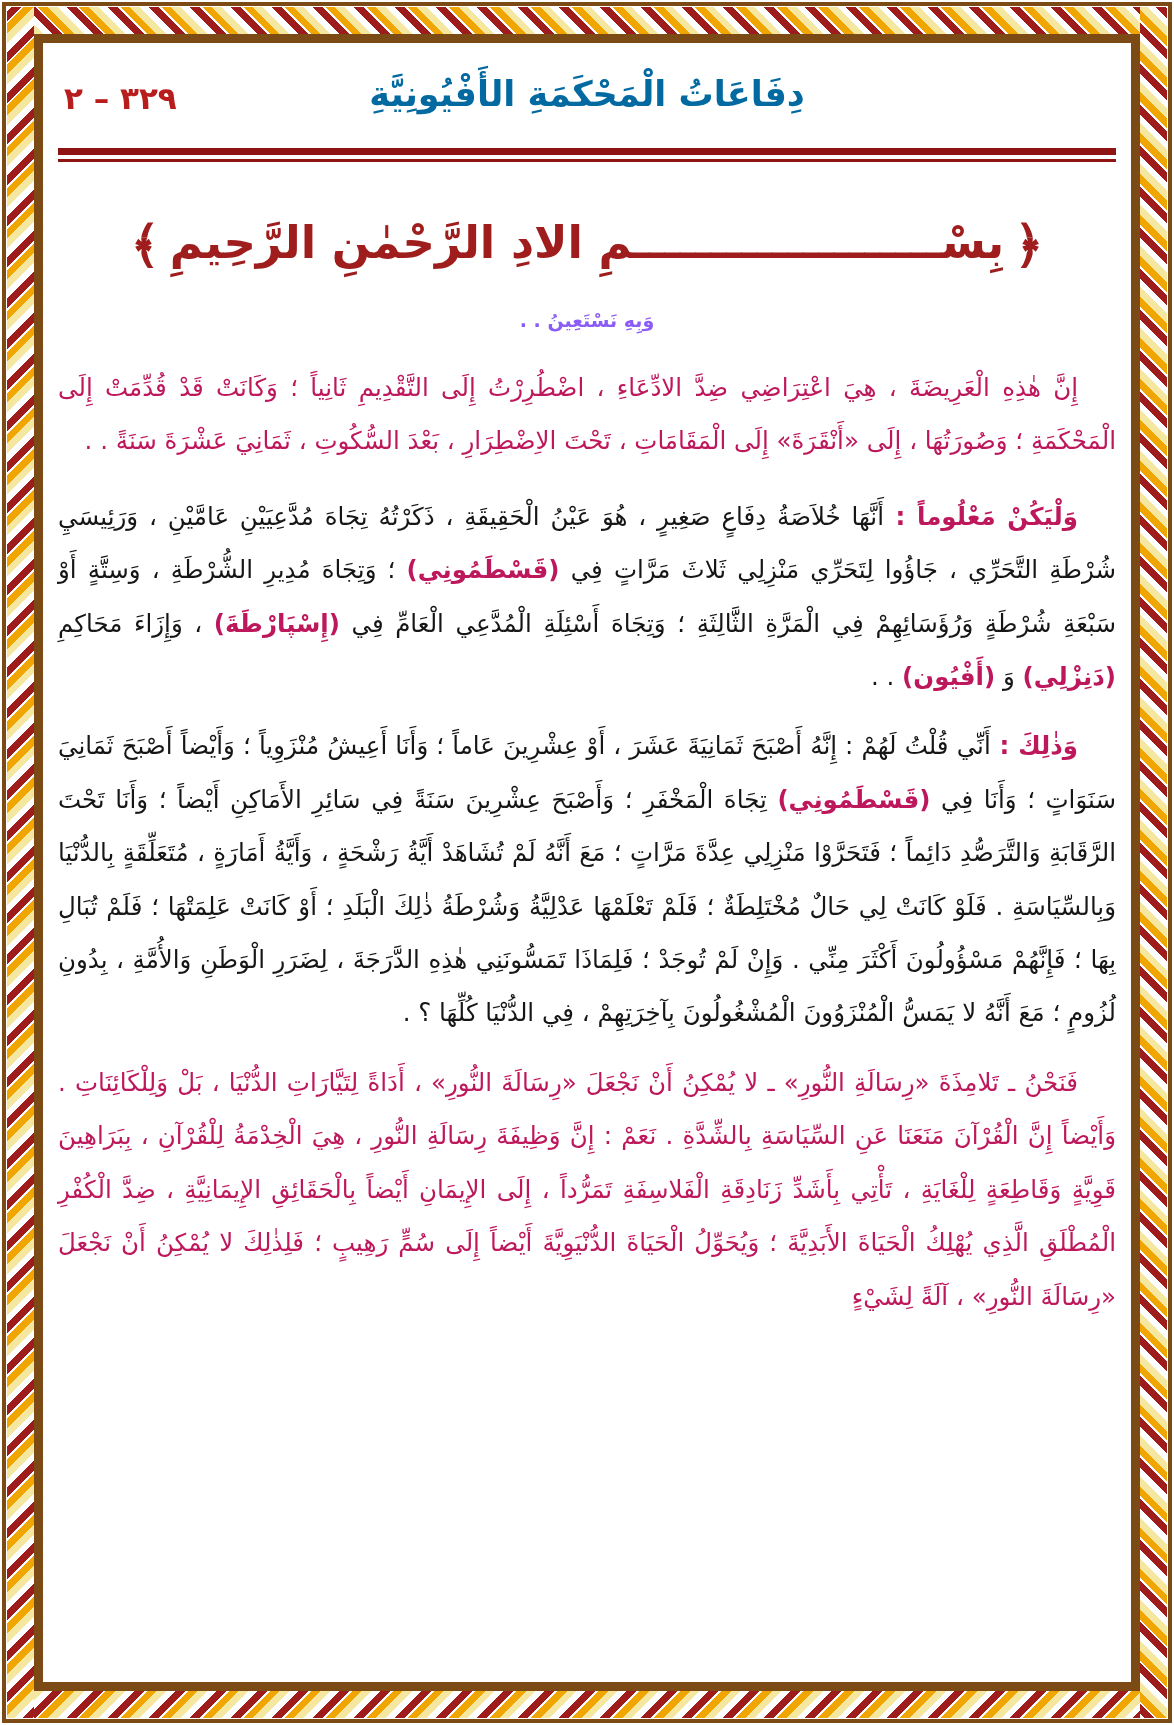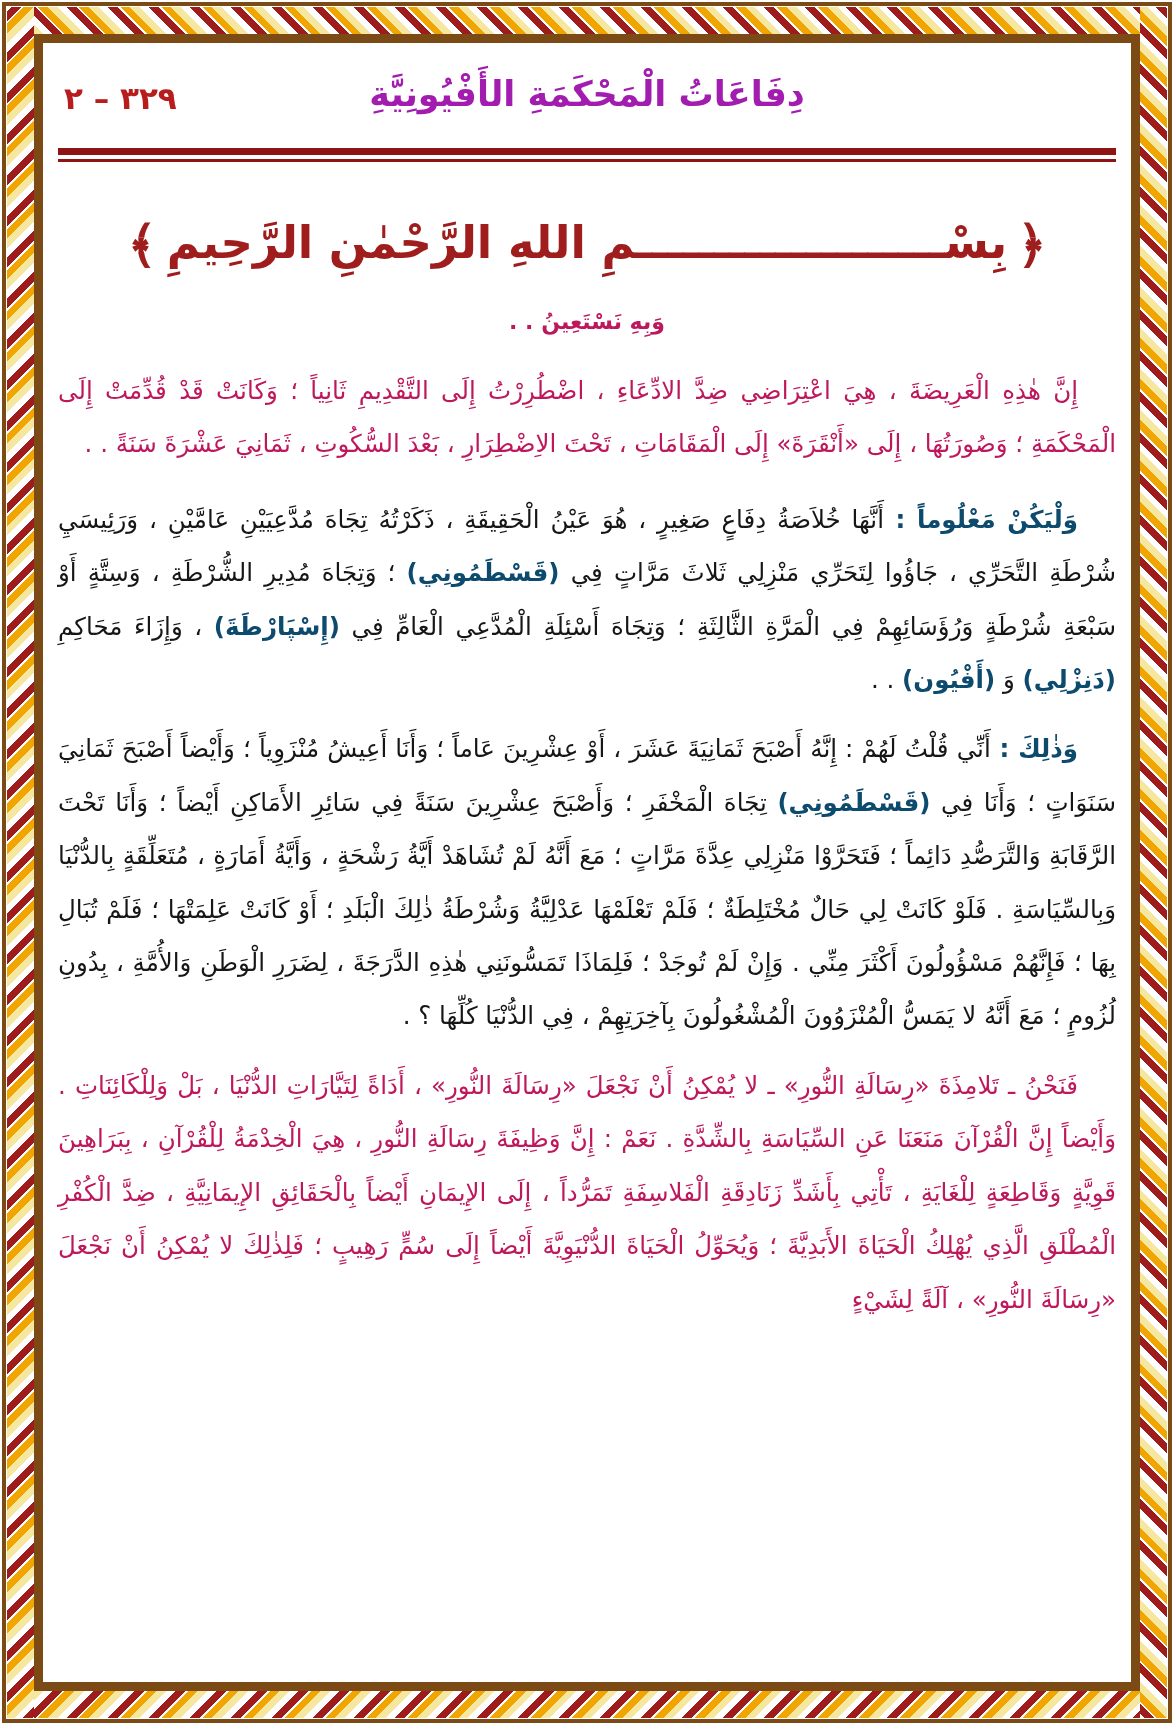--- a/index.html
+++ b/index.html
@@ -23,48 +23,48 @@
       #ffffff 0 3px,#9e1c1c 3px 10px,#ffffff 10px 12px,
       #f0a500 12px 19px,#f6e7a0 19px 26px,#ffffff 26px 29px);}
   .band-right{right:7px;top:7px;bottom:7px;width:27px;}
   .frame-inner{position:absolute;inset:34px;border:9px solid #7c4a15;pointer-events:none;}
 
   
   .content{position:absolute;top:52px;right:58px;left:58px;bottom:52px;direction:rtl;}
   .header{position:relative;height:74px;margin-top:12px;}
   .page-title{
     position:absolute;left:0;right:0;text-align:center;top:10px;
-    color:#a21caf;font-weight:bold;font-size:35px;letter-spacing:0.5px;
+    color:#0369a1;font-weight:bold;font-size:35px;letter-spacing:0.5px;
   }
   .page-number{
     position:absolute;left:6px;top:16px;direction:ltr;
     color:#b91c1c;font-weight:bold;font-size:31px;letter-spacing:2px;
   }
   .double-rule{
     margin-top:10px;height:4px;background:#ffffff;
     border-top:7px solid #8f1414;border-bottom:3px solid #8f1414;
   }
   .basmala{
     margin-top:46px;text-align:center;color:#a01d1d;direction:rtl;
     font-size:45px;font-weight:bold;line-height:1.5;white-space:nowrap;
   }
   .basmala .orn{font-size:50px;vertical-align:middle;padding:0 10px;color:#a01d1d;}
   .invocation{
-    margin-top:26px;text-align:center;color:#be185d;
-    font-size:22px;font-weight:bold;
+    margin-top:26px;text-align:center;color:#8b5cf6;
+    font-size:19px;font-weight:bold;
   }
   .body-text{margin-top:30px;}
   p.para{
     margin:0 0 16px 0;text-align:justify;direction:rtl;
     font-size:24.5px;line-height:2.18;color:#161616;text-indent:38px;
   }
   p.para.first-red{margin-bottom:22px;}
   .seg{}
   .seg.red{color:#be185d;}
-  .seg.red-bold{color:#0c4a6e;font-weight:bold;}
+  .seg.red-bold{color:#be185d;font-weight:bold;}
   .seg.black{color:#161616;}
 </style>
 </head>
 <body>
 
 <div class="frame-outer"></div>
 <div class="band band-top"></div>
 <div class="band band-bottom"></div>
 <div class="band band-left"></div>
 <div class="band band-right"></div>
@@ -73,21 +73,21 @@
 <div class="content">
 
   <div class="header">
     <div class="page-number">٣٢٩ – ٢</div>
     <div class="page-title">دِفَاعَاتُ الْمَحْكَمَةِ الأَفْيُونِيَّةِ</div>
   </div>
 
   <div class="double-rule"></div>
 
   <div class="basmala">
-    <span class="orn">﴿</span><span>بِسْــــــــــــــــــــمِ اللهِ الرَّحْمٰنِ الرَّحِيمِ</span><span class="orn">﴾</span>
+    <span class="orn">﴿</span><span>بِسْــــــــــــــــــــمِ الادِ الرَّحْمٰنِ الرَّحِيمِ</span><span class="orn">﴾</span>
   </div>
 
   <div class="invocation">وَبِهِ نَسْتَعِينُ . .</div>
 
   <div class="body-text">
     <p class="para first-red"><span class="seg red">إِنَّ هٰذِهِ الْعَرِيضَةَ ، هِيَ اعْتِرَاضِي ضِدَّ الادِّعَاءِ ، اضْطُرِرْتُ إِلَى التَّقْدِيمِ ثَانِياً ؛ وَكَانَتْ قَدْ قُدِّمَتْ إِلَى الْمَحْكَمَةِ ؛ وَصُورَتُهَا ، إِلَى «أَنْقَرَةَ» إِلَى الْمَقَامَاتِ ، تَحْتَ الاِضْطِرَارِ ، بَعْدَ السُّكُوتِ ، ثَمَانِيَ عَشْرَةَ سَنَةً . .</span></p>
     <p class="para"><span class="seg red-bold">وَلْيَكُنْ مَعْلُوماً : </span><span class="seg black">أَنَّهَا خُلاَصَةُ دِفَاعٍ صَغِيرٍ ، هُوَ عَيْنُ الْحَقِيقَةِ ، ذَكَرْتُهُ تِجَاهَ مُدَّعِيَيْنِ عَامَّيْنِ ، وَرَئِيسَيِ شُرْطَةِ التَّحَرِّي ، جَاؤُوا لِتَحَرِّي مَنْزِلِي ثَلاثَ مَرَّاتٍ فِي </span><span class="seg red-bold">(قَسْطَمُونِي)</span><span class="seg black"> ؛ وَتِجَاهَ مُدِيرِ الشُّرْطَةِ ، وَسِتَّةٍ أَوْ سَبْعَةِ شُرْطَةٍ وَرُؤَسَائِهِمْ فِي الْمَرَّةِ الثَّالِثَةِ ؛ وَتِجَاهَ أَسْئِلَةِ الْمُدَّعِي الْعَامِّ فِي </span><span class="seg red-bold">(إِسْپَارْطَةَ)</span><span class="seg black"> ، وَإِزَاءَ مَحَاكِمِ </span><span class="seg red-bold">(دَنِزْلِي)</span><span class="seg black"> وَ </span><span class="seg red-bold">(أَفْيُون)</span><span class="seg black"> . .</span></p>
     <p class="para"><span class="seg red-bold">وَذٰلِكَ : </span><span class="seg black">أَنِّي قُلْتُ لَهُمْ : إِنَّهُ أَصْبَحَ ثَمَانِيَةَ عَشَرَ ، أَوْ عِشْرِينَ عَاماً ؛ وَأَنَا أَعِيشُ مُنْزَوِياً ؛ وَأَيْضاً أَصْبَحَ ثَمَانِيَ سَنَوَاتٍ ؛ وَأَنَا فِي </span><span class="seg red-bold">(قَسْطَمُونِي)</span><span class="seg black"> تِجَاهَ الْمَخْفَرِ ؛ وَأَصْبَحَ عِشْرِينَ سَنَةً فِي سَائِرِ الأَمَاكِنِ أَيْضاً ؛ وَأَنَا تَحْتَ الرَّقَابَةِ وَالتَّرَصُّدِ دَائِماً ؛ فَتَحَرَّوْا مَنْزِلِي عِدَّةَ مَرَّاتٍ ؛ مَعَ أَنَّهُ لَمْ تُشَاهَدْ أَيَّةُ رَشْحَةٍ ، وَأَيَّةُ أَمَارَةٍ ، مُتَعَلِّقَةٍ بِالدُّنْيَا وَبِالسِّيَاسَةِ . فَلَوْ كَانَتْ لِي حَالٌ مُخْتَلِطَةٌ ؛ فَلَمْ تَعْلَمْهَا عَدْلِيَّةُ وَشُرْطَةُ ذٰلِكَ الْبَلَدِ ؛ أَوْ كَانَتْ عَلِمَتْهَا ؛ فَلَمْ تُبَالِ بِهَا ؛ فَإِنَّهُمْ مَسْؤُولُونَ أَكْثَرَ مِنِّي . وَإِنْ لَمْ تُوجَدْ ؛ فَلِمَاذَا تَمَسُّونَنِي هٰذِهِ الدَّرَجَةَ ، لِضَرَرِ الْوَطَنِ وَالأُمَّةِ ، بِدُونِ لُزُومٍ ؛ مَعَ أَنَّهُ لا يَمَسُّ الْمُنْزَوُونَ الْمُشْغُولُونَ بِآخِرَتِهِمْ ، فِي الدُّنْيَا كُلِّهَا ؟ .</span></p>
     <p class="para"><span class="seg red">فَنَحْنُ ـ تَلامِذَةَ «رِسَالَةِ النُّورِ» ـ لا يُمْكِنُ أَنْ نَجْعَلَ «رِسَالَةَ النُّورِ» ، أَدَاةً لِتَيَّارَاتِ الدُّنْيَا ، بَلْ وَلِلْكَائِنَاتِ . وَأَيْضاً إِنَّ الْقُرْآنَ مَنَعَنَا عَنِ السِّيَاسَةِ بِالشِّدَّةِ . نَعَمْ : إِنَّ وَظِيفَةَ رِسَالَةِ النُّورِ ، هِيَ الْخِدْمَةُ لِلْقُرْآنِ ، بِبَرَاهِينَ قَوِيَّةٍ وَقَاطِعَةٍ لِلْغَايَةِ ، تَأْتِي بِأَشَدِّ زَنَادِقَةِ الْفَلاسِفَةِ تَمَرُّداً ، إِلَى الإِيمَانِ أَيْضاً بِالْحَقَائِقِ الإِيمَانِيَّةِ ، ضِدَّ الْكُفْرِ الْمُطْلَقِ الَّذِي يُهْلِكُ الْحَيَاةَ الأَبَدِيَّةَ ؛ وَيُحَوِّلُ الْحَيَاةَ الدُّنْيَوِيَّةَ أَيْضاً إِلَى سُمٍّ رَهِيبٍ ؛ فَلِذٰلِكَ لا يُمْكِنُ أَنْ نَجْعَلَ «رِسَالَةَ النُّورِ» ، آلَةً لِشَيْءٍ</span></p>
   </div>

